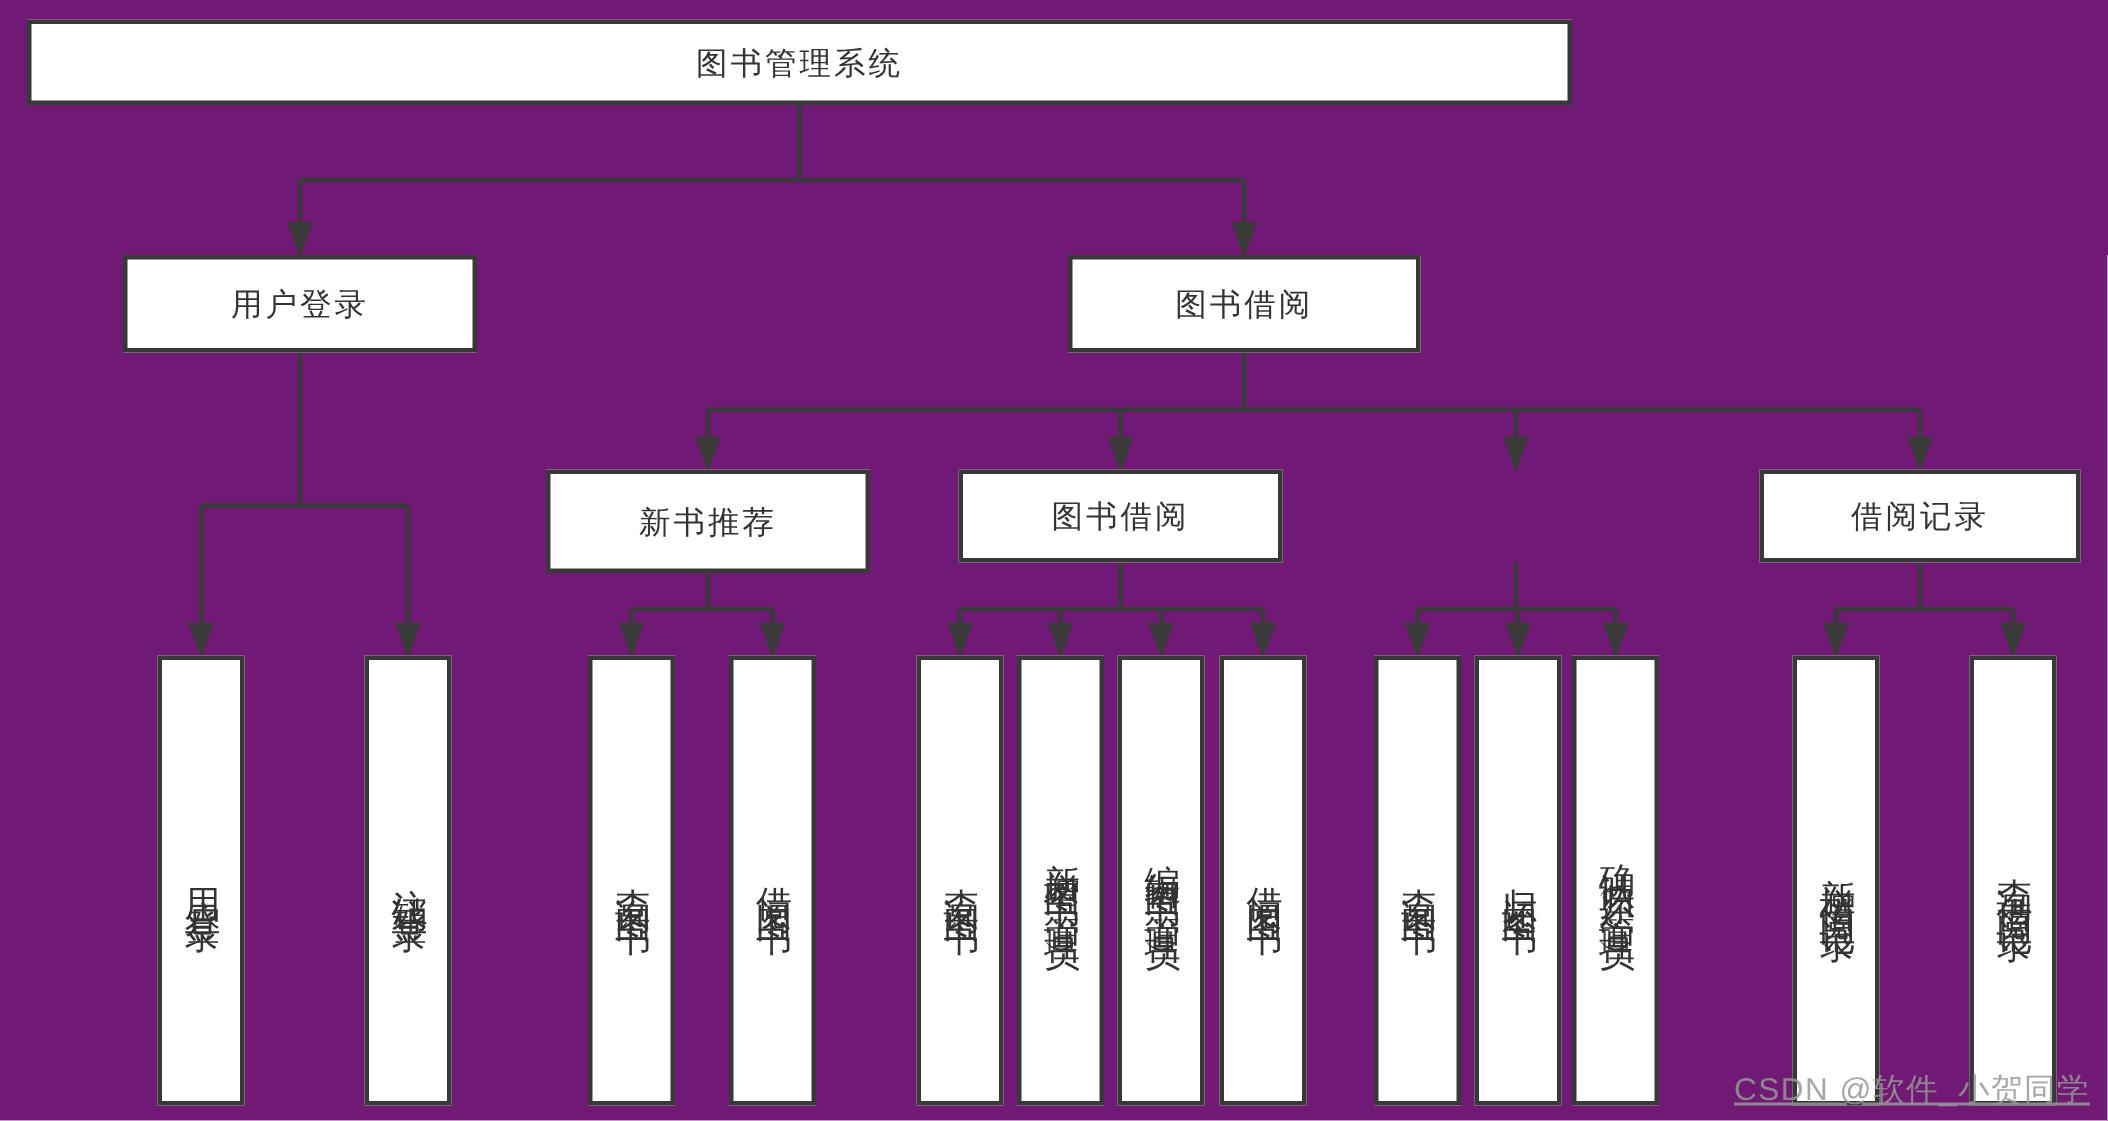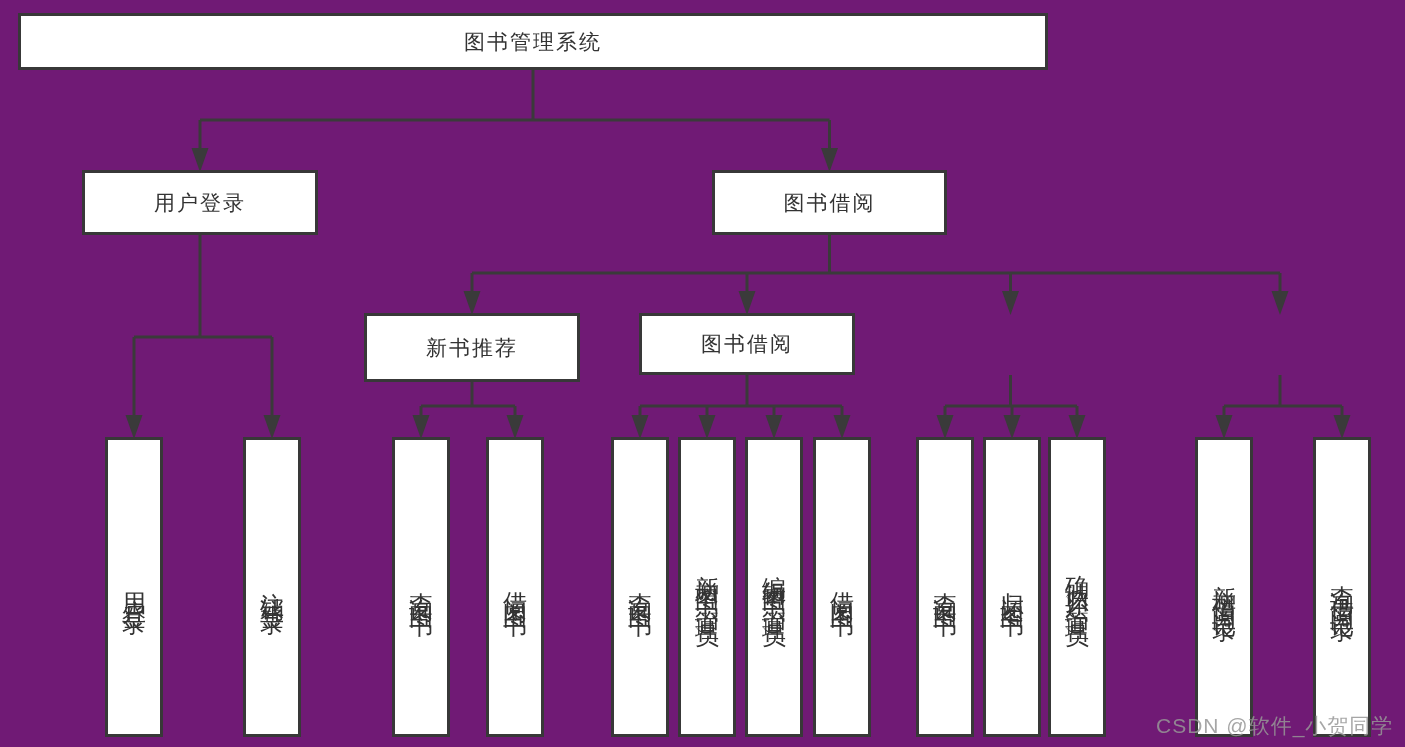--- a/index.html
+++ b/index.html
@@ -42,20 +42,21 @@
   }
   .watermark {
     position: absolute;
     left: 1156px;
     top: 712px;
     font-size: 21px;
     letter-spacing: 1px;
     color: rgba(150, 150, 150, 0.85);
     z-index: 3;
     white-space: nowrap;
+    text-decoration: underline;
   }
 </style>
 </head>
 <body>
 
 <div class="canvas">
 
   <svg class="wires" viewBox="0 0 1405 747" xmlns="http://www.w3.org/2000/svg">
     <g stroke="#3a3a3a" stroke-width="3" fill="none">
       <path d="M533 70 V120 M200 120 H829.5 M200 120 V152 M829.5 120 V152"></path>
@@ -89,20 +90,21 @@
     </g>
   </svg>
 
   <div class="box" style="left:18px; top:13px; width:1030px; height:57px">图书管理系统</div>
 
   <div class="box" style="left:82px; top:170px; width:236px; height:65px">用户登录</div>
   <div class="box" style="left:712px; top:170px; width:235px; height:65px">图书借阅</div>
 
   <div class="box" style="left:364px; top:313px; width:216px; height:69px">新书推荐</div>
   <div class="box" style="left:639px; top:313px; width:216px; height:62px">图书借阅</div>
+  <div class="box" style="left:1173px; top:313px; width:214px; height:62px">借阅记录</div>
 
   <div class="box leaf" style="left:105px; top:437px; width:58px; height:300px">用户登录</div>
   <div class="box leaf" style="left:243px; top:437px; width:58px; height:300px">注销登录</div>
 
   <div class="box leaf" style="left:392px; top:437px; width:58px; height:300px">查询图书</div>
   <div class="box leaf" style="left:486px; top:437px; width:58px; height:300px">借阅图书</div>
 
   <div class="box leaf" style="left:611px; top:437px; width:58px; height:300px">查询图书</div>
   <div class="box leaf" style="left:678px; top:437px; width:58px; height:300px">新增图书（管理员）</div>
   <div class="box leaf" style="left:745px; top:437px; width:58px; height:300px">编辑图书（管理员）</div>

